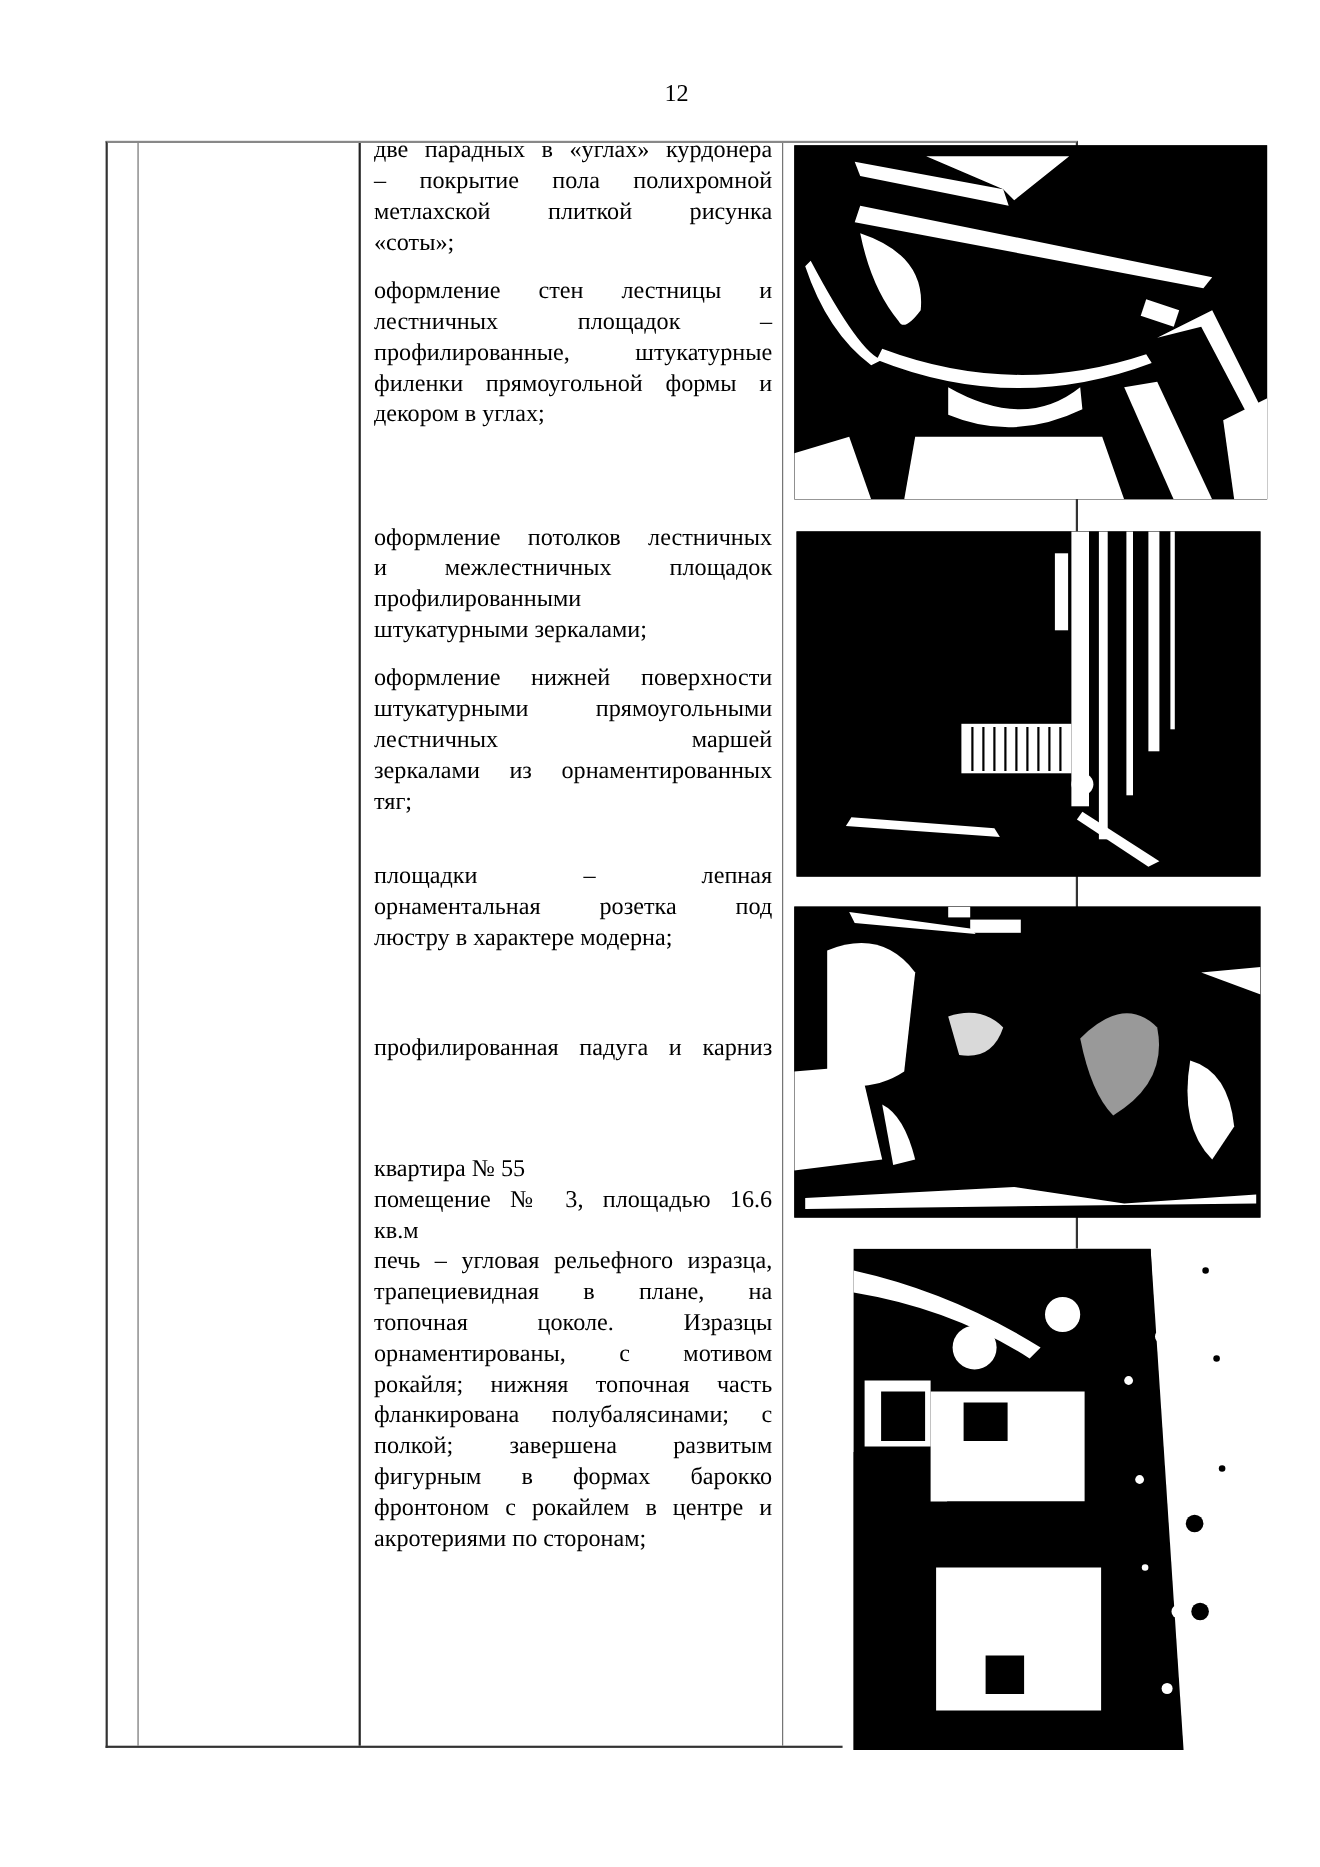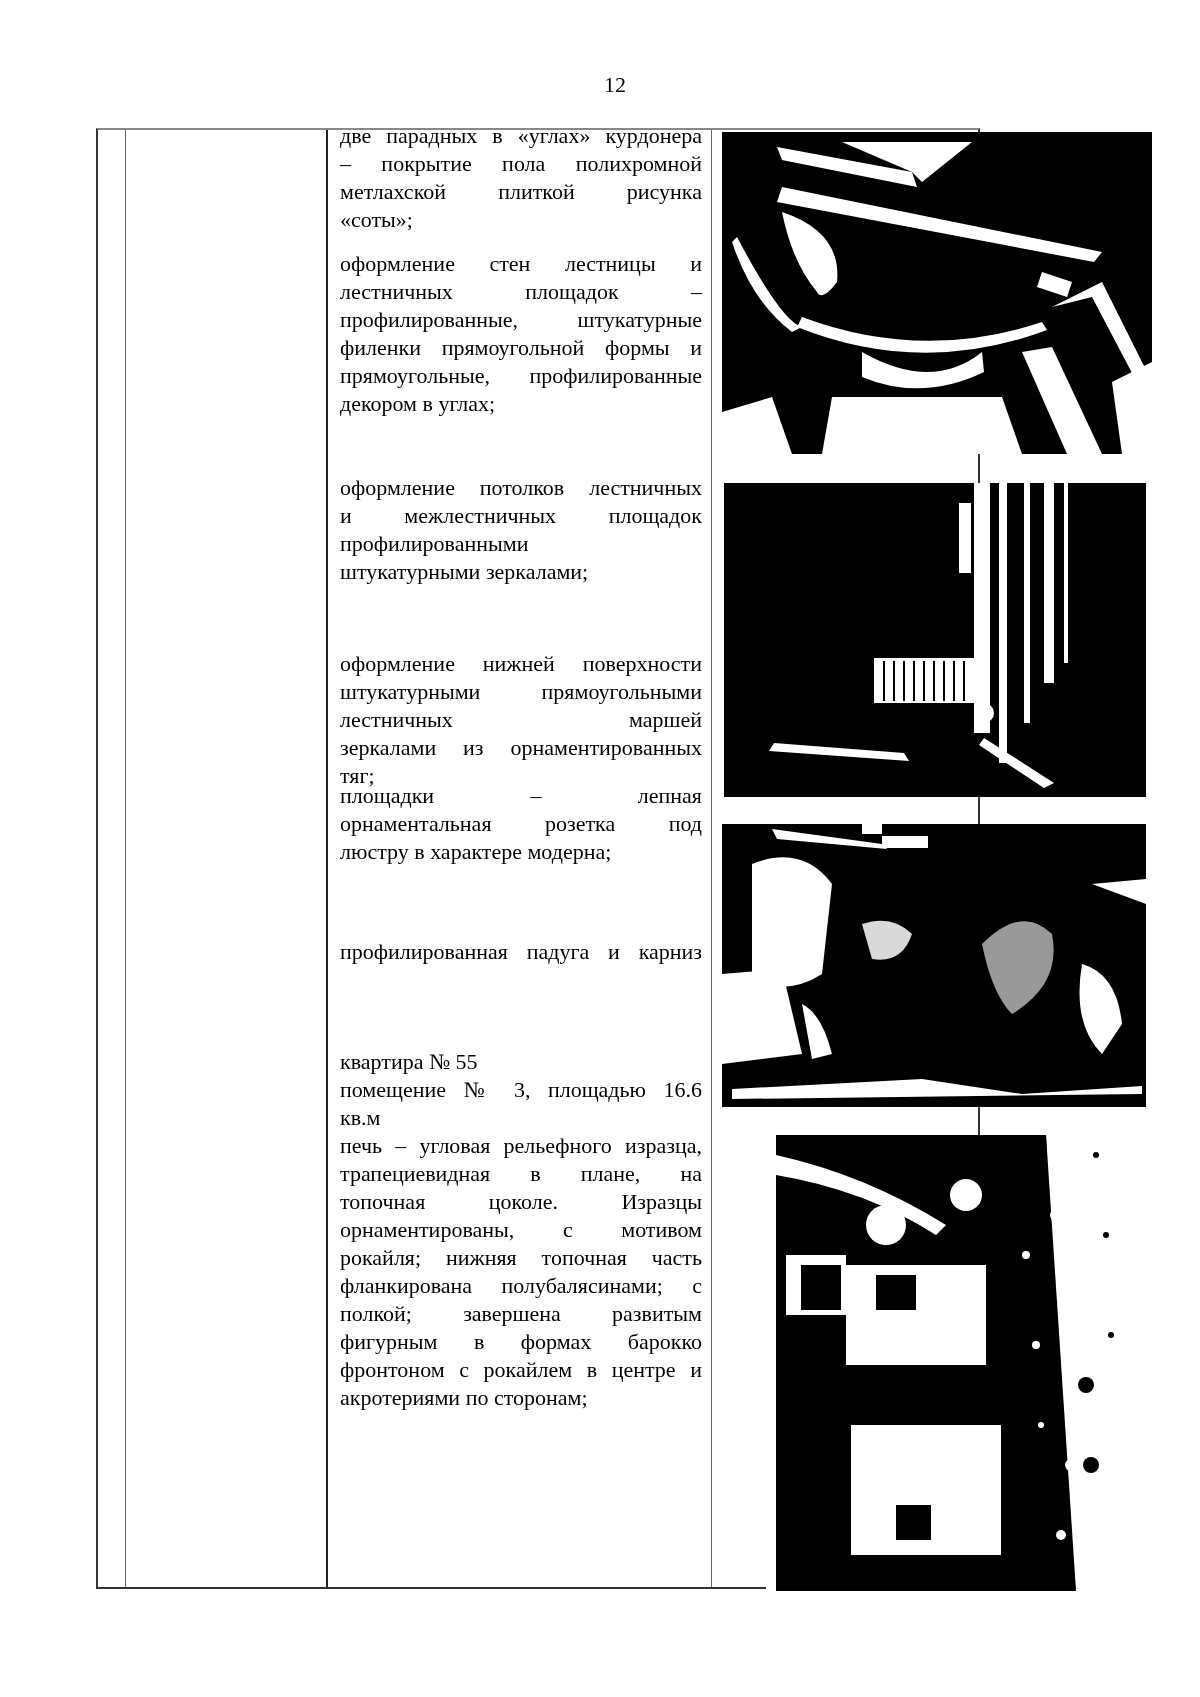--- a/index.html
+++ b/index.html
@@ -36,32 +36,31 @@
       <span class="ln">– покрытие пола полихромной</span>
       <span class="ln">метлахской плиткой рисунка</span>
       <span class="ln last">«соты»;</span>
     </div>
 
     <div class="para" style="top:120px">
       <span class="ln">оформление стен лестницы и</span>
       <span class="ln">лестничных площадок –</span>
       <span class="ln">профилированные, штукатурные</span>
       <span class="ln">филенки прямоугольной формы и</span>
-      <span class="ln">прямоугольные, профилированные</span>
       <span class="ln last">декором в углах;</span>
     </div>
 
     <div class="para" style="top:344px">
       <span class="ln">оформление потолков лестничных</span>
       <span class="ln">и межлестничных площадок</span>
       <span class="ln last">профилированными</span>
       <span class="ln last">штукатурными зеркалами;</span>
     </div>
 
-    <div class="para" style="top:520px">
+    <div class="para" style="top:472px">
       <span class="ln">оформление нижней поверхности</span>
       <span class="ln">штукатурными прямоугольными</span>
       <span class="ln">лестничных маршей</span>
       <span class="ln">зеркалами из орнаментированных</span>
       <span class="ln last">тяг;</span>
     </div>
 
     <div class="para" style="top:652px">
       <span class="ln">площадки – лепная</span>
       <span class="ln">орнаментальная розетка под</span>

